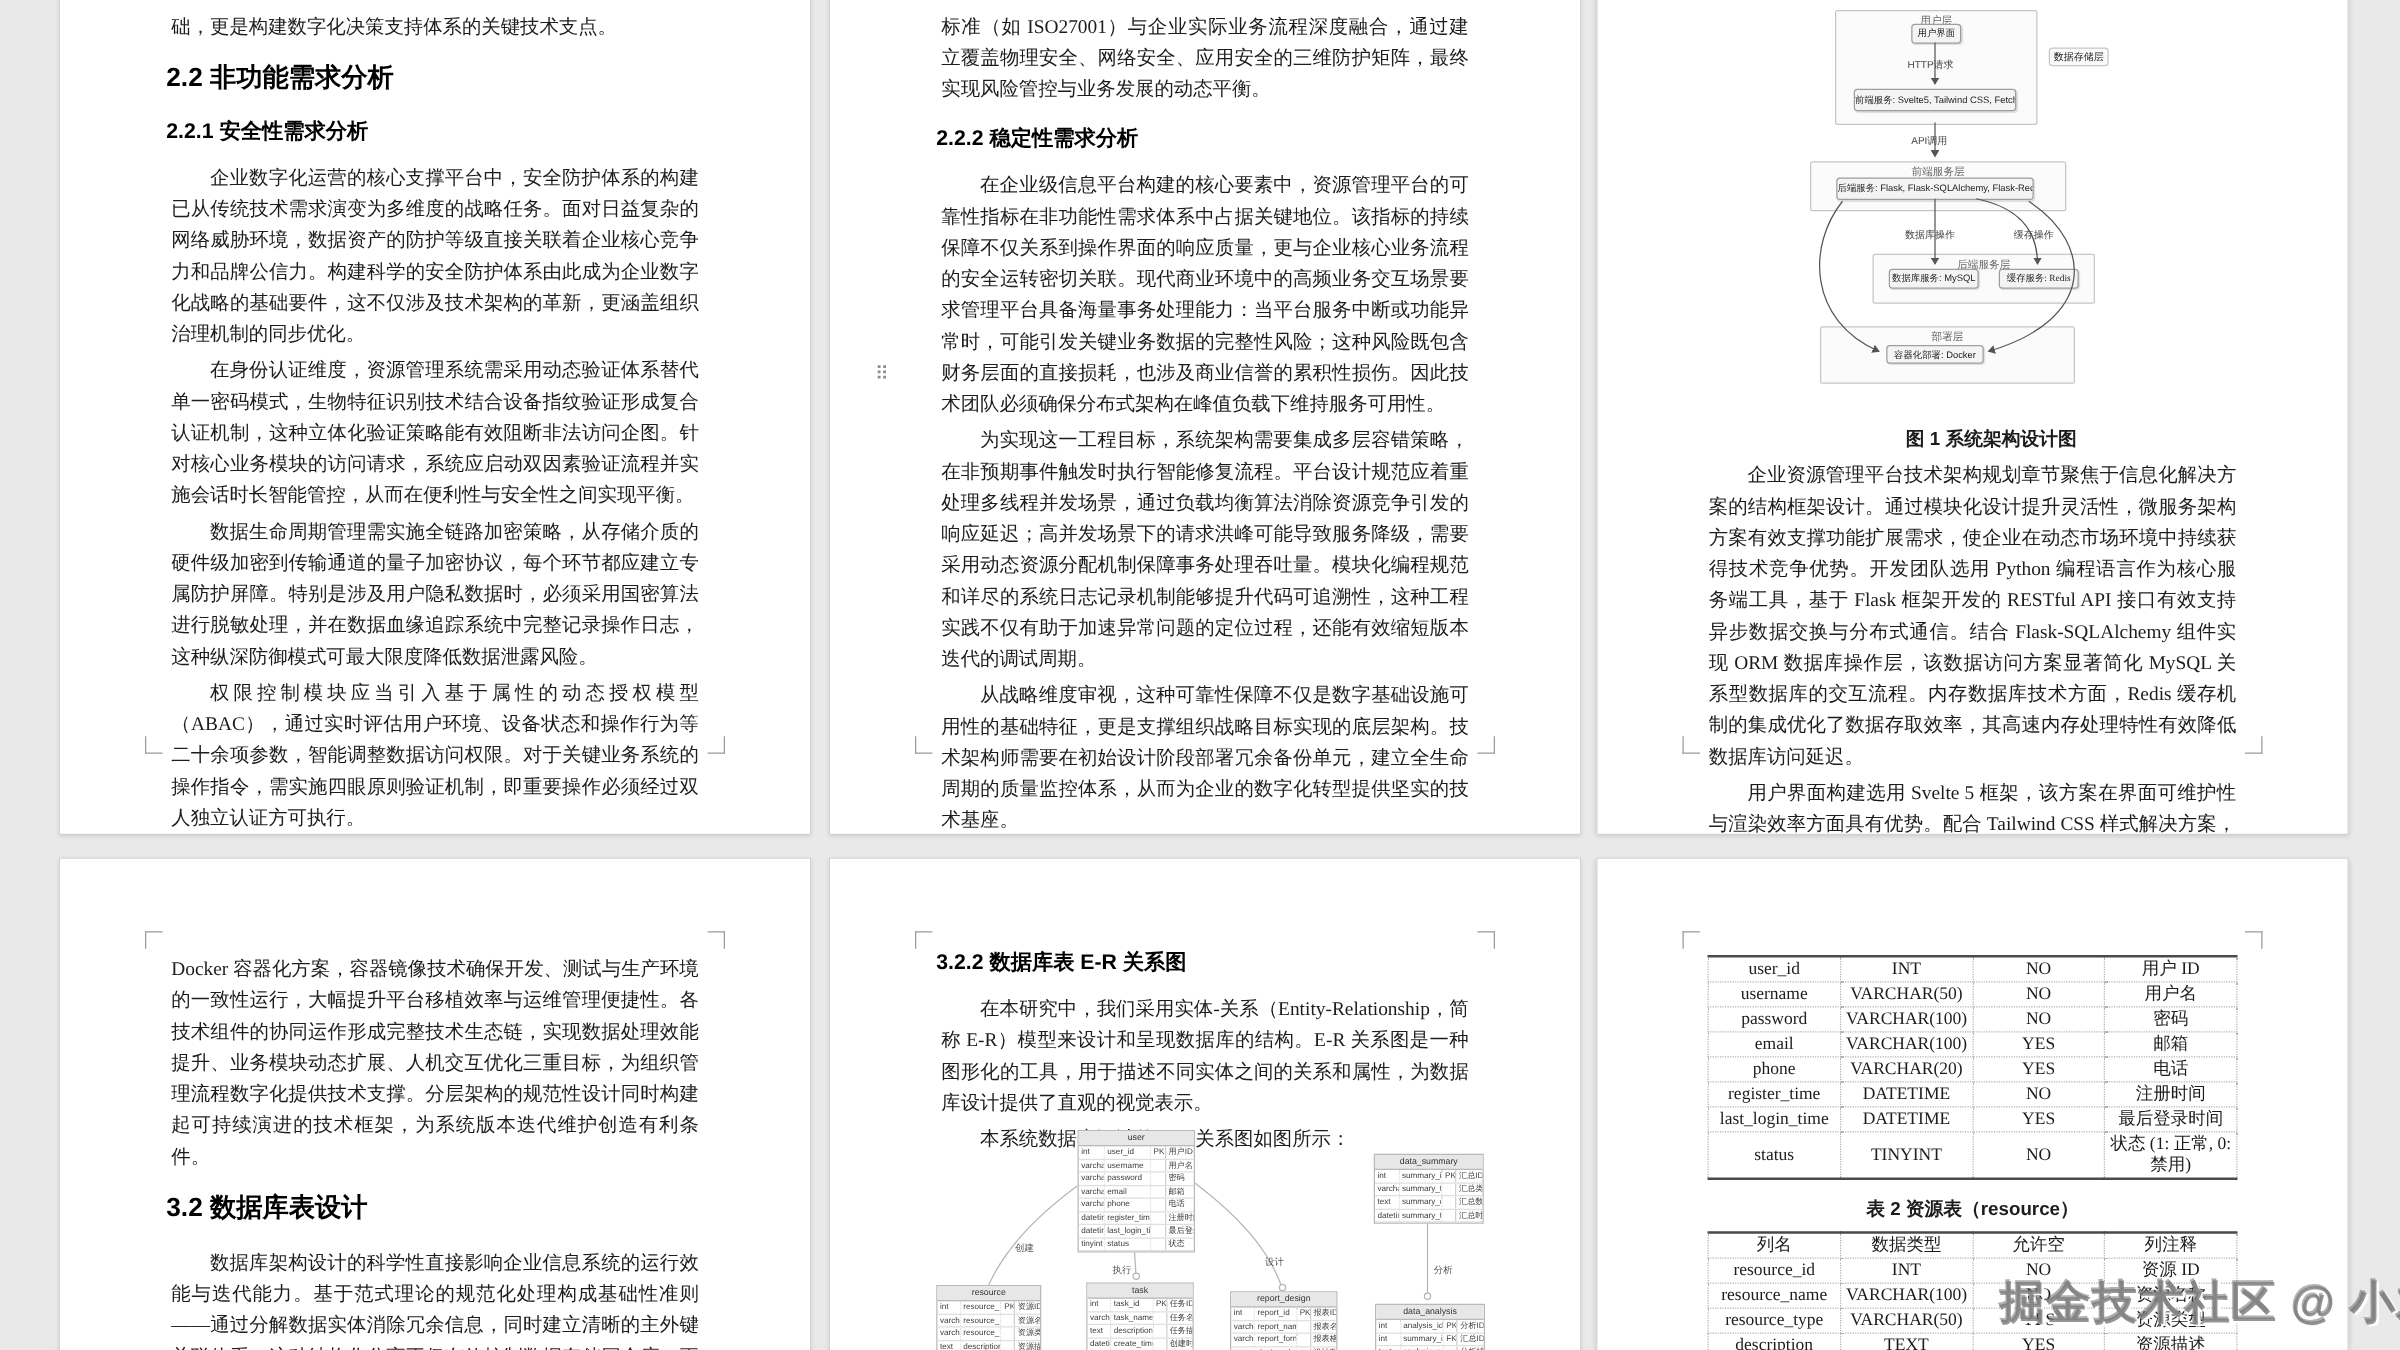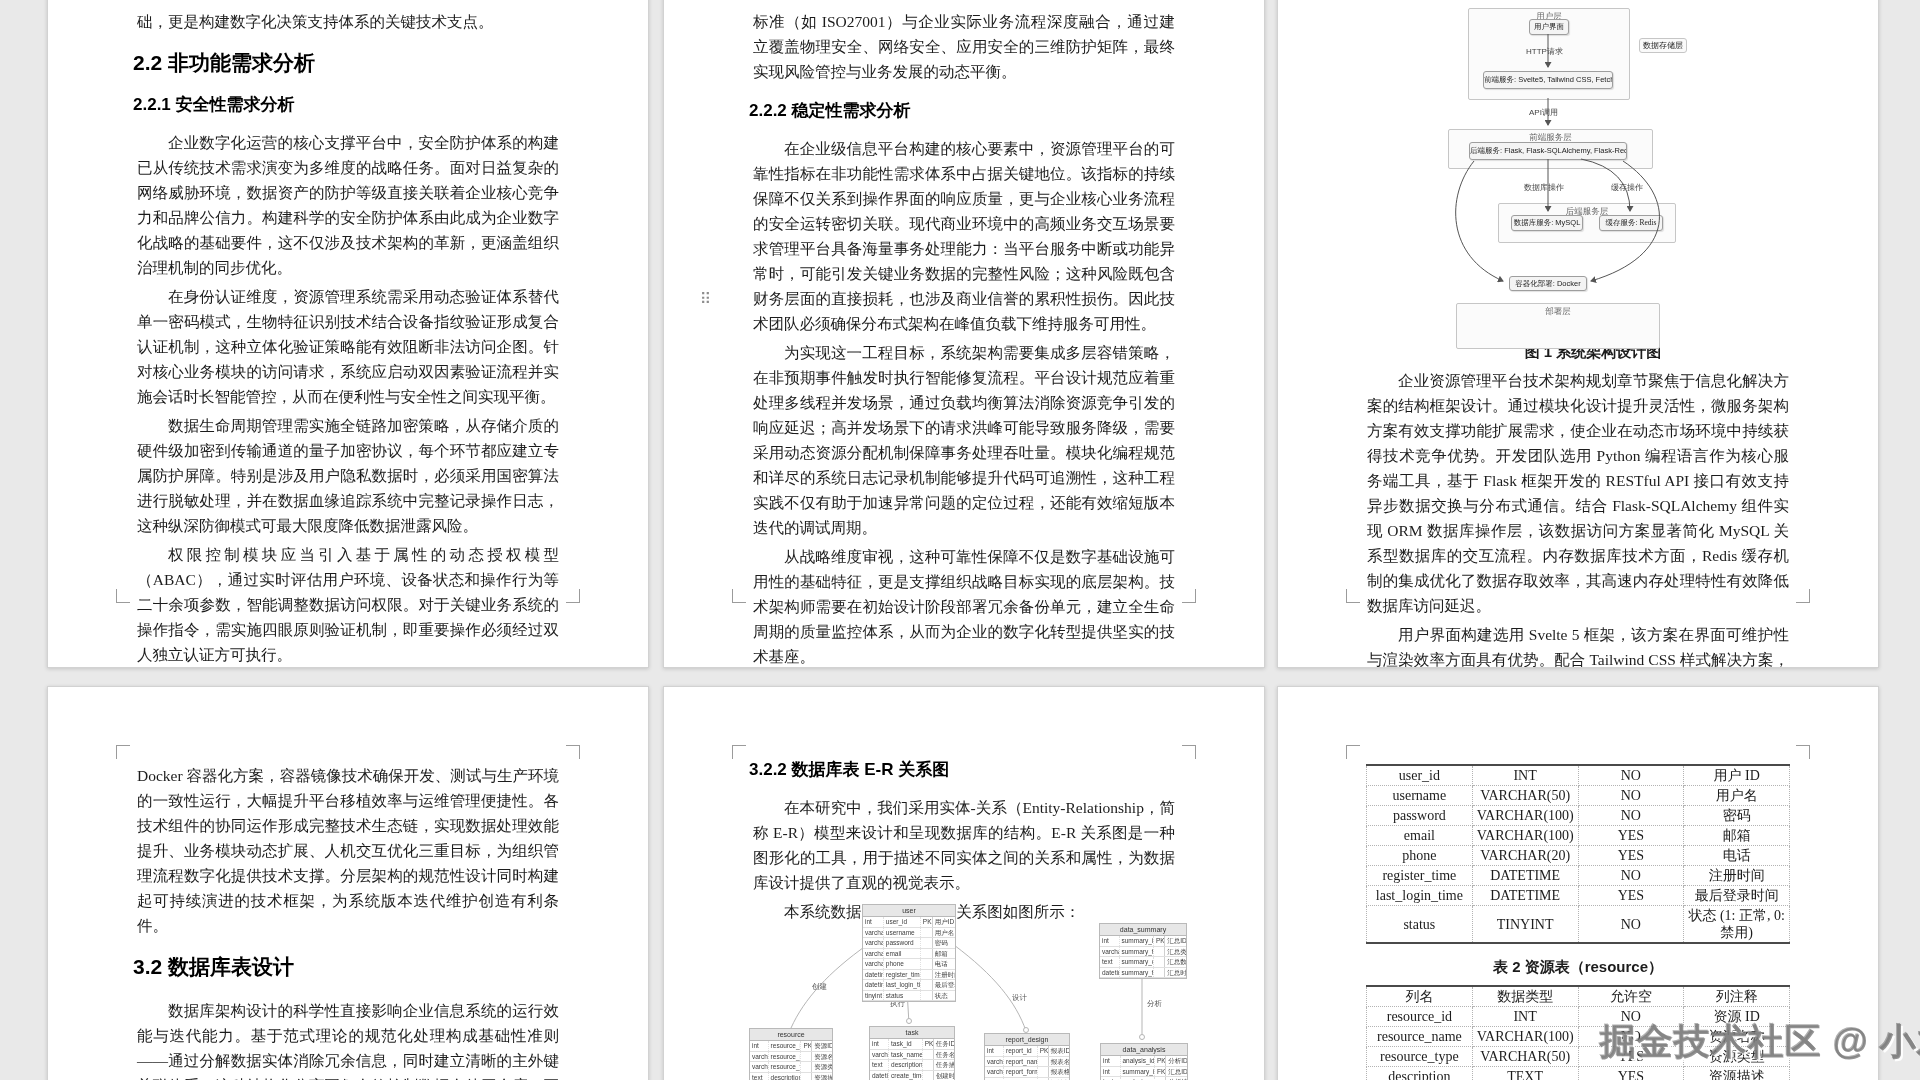--- a/index.html
+++ b/index.html
@@ -46,21 +46,21 @@
   .arch .flow-label{position:absolute;font-size:8px;color:#444;white-space:nowrap;}
   .arch svg{position:absolute;left:0;top:0;}
 
   
   .er-entity{position:absolute;border:1px solid #b9b9b9;background:#fff;font-family:"Liberation Sans","DejaVu Sans",sans-serif;font-size:6.5px;color:#3c3c3c;}
   .er-title{background:#e7e7e7;border-bottom:1px solid #b9b9b9;text-align:center;line-height:11px;height:11px;font-size:7px;color:#333;}
   .er-row{display:flex;border-bottom:1px solid #e0e0e0;line-height:9.5px;height:9.5px;white-space:nowrap;overflow:hidden;}
   .er-row span{overflow:hidden;padding-left:2px;}
   .er-c1{width:22%;}.er-c2{width:42%;border-left:1px dotted #e0e0e0;}
   .er-c3{width:11%;border-left:1px dotted #e0e0e0;}.er-c4{width:25%;border-left:1px solid #d0d0d0;}
-  .er-rel-label{position:absolute;font-family:"Liberation Sans","DejaVu Sans",sans-serif;font-size:7.5px;color:#555;}
+  .er-rel-label{position:absolute;font-family:"Liberation Sans","DejaVu Sans",sans-serif;font-size:7.5px;color:#555;margin-top:12px;}
   .er-svg{position:absolute;left:0;top:0;}
 
   
   table.dbtbl{border-collapse:collapse;width:424px;margin:0 auto;font-size:14px;table-layout:fixed;
     border-top:2px solid #4a4a4a;border-bottom:2px solid #4a4a4a;}
   table.dbtbl td,table.dbtbl th{border:1px dotted #b3b3b3;text-align:center;padding:1px 4px;line-height:17px;font-weight:normal;}
   table.dbtbl th{font-family:"Liberation Serif","DejaVu Serif",serif;}
   table.dbtbl tr{height:19px;}
   .tbl-wrap{padding:0 88px;}
   .t1-wrap{padding-top:77px;}
@@ -133,21 +133,21 @@
     <div class="node" style="left:28px;top:141px;width:156px;height:16px;line-height:16px;">后端服务: Flask, Flask-SQLAlchemy, Flask-Redis</div>
     <div class="flow-label" style="left:83px;top:181px;">数据库操作</div>
     <div class="flow-label" style="left:170px;top:181px;">缓存操作</div>
 
     <div class="grp" style="left:57px;top:202px;width:176px;height:38px;">
       <div class="grp-label">后端服务层</div>
     </div>
     <div class="node" style="left:70px;top:214px;width:70px;height:14px;">数据库服务: MySQL</div>
     <div class="node" style="left:158px;top:214px;width:62px;height:14px;font-family:Liberation Serif, serif;">缓存服务: Redis</div>
 
-    <div class="grp" style="left:15px;top:260px;width:202px;height:44px;margin-top:42px;">
+    <div class="grp" style="left:15px;top:260px;width:202px;height:44px;">
       <div class="grp-label">部署层</div>
     </div>
     <div class="node" style="left:68px;top:275px;width:76px;height:13px;line-height:13px;">容器化部署: Docker</div>
 
     <svg width="430" height="312">
       <defs>
         <marker id="ah" markerWidth="7" markerHeight="7" refX="5" refY="3.5" orient="auto">
           <path d="M0,0 L6,3.5 L0,7 z" fill="#555"></path>
         </marker>
       </defs>

